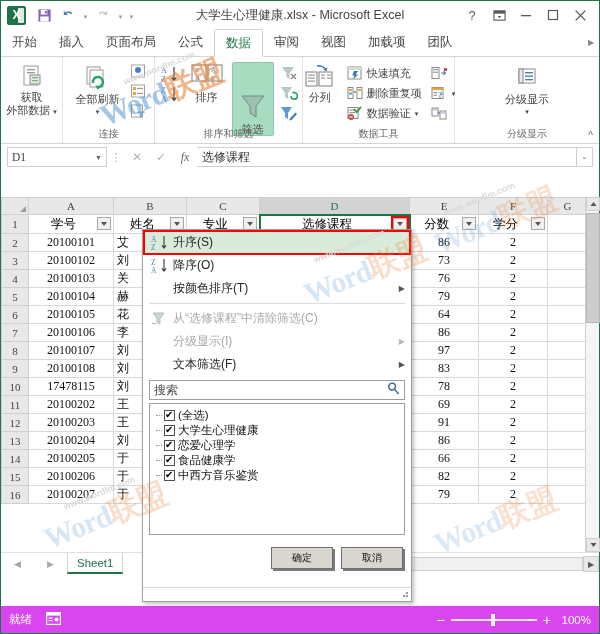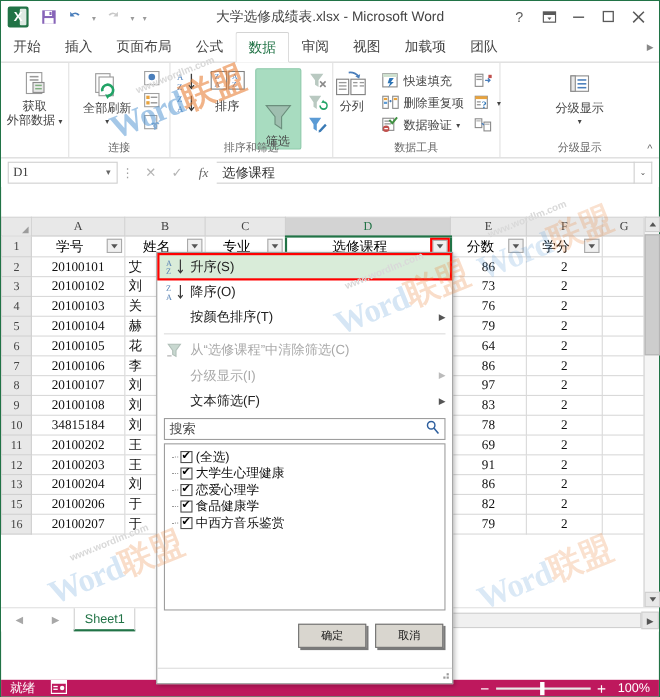--- a/index.html
+++ b/index.html
@@ -89,21 +89,21 @@
   .vsb-thumb{ position:absolute; top:16px; left:0; width:14px; height:110px; background:#cdcdcd; border:1px solid #b5b5b5;}
   .harea { position:absolute; left:0; right:0; bottom:0; height:22px; display:flex; align-items:center; background:#fff; border-top:1px solid #e0e0e0;}
   .navbtns { display:flex; align-items:center; width:66px; justify-content:space-around; color:#a8a8a8; font-size:9px;}
   .sheettab { border:1px solid #d0d0d0; border-bottom:2px solid #217346; border-top:none; background:#fff; height:21px;
      display:flex; align-items:center; padding:0 9px; font-size:11.5px; color:#217346; }
   .hscroll { margin-left:auto; margin-right:16px; width:200px; height:14px; background:#f0f0f0; border:1px solid #d0d0d0;}
   .hsb-rt { position:absolute; right:0; bottom:2px; width:16px; height:16px; background:#e8e8e8; border:1px solid #cfcfcf;
      display:flex; align-items:center; justify-content:center; font-size:8px; color:#555;}
 
   
-  .statusbar { position:absolute; left:0; right:0; bottom:0; height:15px; background:#be185d; color:#fff;
+  .statusbar { position:absolute; left:0; right:0; bottom:0; height:27px; background:#d946ef; color:#fff;
      display:flex; align-items:center; padding:0 8px; font-size:11.5px;}
   .sb-icons { display:flex; align-items:center; gap:7px; margin-left:14px; }
   .zoomwrap { margin-left:auto; display:flex; align-items:center; gap:6px; }
   .zslider { width:86px; height:12px; position:relative; display:flex; align-items:center;}
   .zslider:before{ content:""; position:absolute; left:0; right:0; height:2px; background:#e8e8e8;}
   .zthumb{ position:absolute; left:40px; width:4px; height:12px; background:#fff;}
   .zpct { width:34px; text-align:right; }
   .fdrop-outer { position:absolute; left:141px; top:228px; width:152px; z-index:50; }
 
   .menu { background:#fff; border:1px solid #9e9e9e; padding:1px 0 2px; box-shadow:2px 2px 4px rgba(0,0,0,.25); }
@@ -113,21 +113,21 @@
   .mitem .mi-arrow { margin-left:auto; font-size:8px; color:#555; }
   .mitem.hl { background:#d9ecd9; }
   .mitem.disabled .mi-label { color:#a9a9a9; }
   .msep { height:1px; background:#dcdcdc; margin:3px 6px; }
   .redbox { position:absolute; left:0; right:0; top:0; height:25px; border:2px solid #ff0000; pointer-events:none; }
 
   .searchbox { margin:4px 6px 3px; height:20px; border:1px solid #9e9e9e; background:#fff;
      display:flex; align-items:center; padding:0 4px; font-size:12px; color:#555;}
   .searchbox .sb-ph { color:#4a4a4a; }
   .searchbox .mag { margin-left:auto; }
-  .listbox { margin:0 6px; border:1px solid #9e9e9e; background:#fff; height:152px; padding:4px 2px; overflow:hidden;}
+  .listbox { margin:0 6px; border:1px solid #9e9e9e; background:#fff; height:132px; padding:4px 2px; overflow:hidden;}
   .li { display:flex; align-items:center; height:15px; font-size:11.5px; color:#111; padding-left:12px; position:relative;}
   .li .cb { width:11px; height:11px; border:1px solid #4f4f4f; background:#fff; margin-right:3px; position:relative; flex:0 0 11px;}
   .li .cb:after{ content:"✔"; position:absolute; left:0px; top:-3px; font-size:10px; color:#000; line-height:13px;}
   .li .tree { position:absolute; left:4px; top:7px; width:6px; border-top:1px dotted #999; }
   .dlg-foot { height:52px; display:flex; align-items:flex-start; justify-content:flex-end; gap:8px; padding:12px 8px 0; }
   .dbtn { width:62px; height:22px; background:#d9d6cf; border:1px solid #6f6f6f; box-shadow:2px 2px 0 #7a7a7a;
      font-size:10px; color:#111; display:flex; align-items:center; justify-content:center;}
   .dlg-bottom { height:12px; border-top:1px solid #dcdcdc; position:relative; }
   .grip { position:absolute; right:3px; bottom:2px; width:6px; height:6px; }
   .grip:before{ content:""; position:absolute; right:0; bottom:0; width:2px; height:2px; background:#9a9a9a; box-shadow:-3px 0 0 #9a9a9a, 0 -3px 0 #9a9a9a;}
@@ -164,21 +164,21 @@
       <div class="qcaret">▾</div>
       <div class="qbtn redo">
         <svg width="14" height="14" viewBox="0 0 16 16">
             <path d="M13 7 Q8 1 3 6 L4.4 7.2 Q8 3.2 11.4 7.6 Z" fill="#c9c9c9"></path>
             <path d="M12.8 3 L12.8 8 L8 8 Z" fill="#c9c9c9"></path>
           </svg>
       </div>
       <div class="qcaret">▾</div>
       <div class="qcaret">▾</div>
     </div>
-    <div class="title-text">大学选修成绩表.xlsx - Microsoft Word</div>
+    <div class="title-text">大学生心理健康.xlsx - Microsoft Excel</div>
     <div class="wincontrols">
       <div class="wbtn">?</div>
       <div class="wbtn">
         <svg width="13" height="13" viewBox="0 0 14 14">
             <rect x="1" y="2" width="12" height="10" fill="none" stroke="#5a5a5a" stroke-width="1.2"></rect>
             <rect x="1" y="2" width="12" height="3" fill="#5a5a5a"></rect>
             <path d="M7 10 L5 7.5 L9 7.5 Z" fill="#5a5a5a"></path>
           </svg>
       </div>
       <div class="wbtn">
@@ -604,21 +604,21 @@
             <td class="cell">20100108</td>
             <td class="cell" style="text-align:left;">刘</td>
             <td class="cell"></td>
             <td class="cell"></td>
             <td class="cell">83</td>
             <td class="cell">2</td>
             <td class="cell"></td>
           </tr>
       <tr>
             <td class="rowh">10</td>
-            <td class="cell">34815184</td>
+            <td class="cell">17478115</td>
             <td class="cell" style="text-align:left;">刘</td>
             <td class="cell"></td>
             <td class="cell"></td>
             <td class="cell">78</td>
             <td class="cell">2</td>
             <td class="cell"></td>
           </tr>
       <tr>
             <td class="rowh">11</td>
             <td class="cell">20100202</td>
@@ -639,20 +639,30 @@
             <td class="cell">2</td>
             <td class="cell"></td>
           </tr>
       <tr>
             <td class="rowh">13</td>
             <td class="cell">20100204</td>
             <td class="cell" style="text-align:left;">刘</td>
             <td class="cell"></td>
             <td class="cell"></td>
             <td class="cell">86</td>
+            <td class="cell">2</td>
+            <td class="cell"></td>
+          </tr>
+      <tr>
+            <td class="rowh">14</td>
+            <td class="cell">20100205</td>
+            <td class="cell" style="text-align:left;">于</td>
+            <td class="cell"></td>
+            <td class="cell"></td>
+            <td class="cell">66</td>
             <td class="cell">2</td>
             <td class="cell"></td>
           </tr>
       <tr>
             <td class="rowh">15</td>
             <td class="cell">20100206</td>
             <td class="cell" style="text-align:left;">于</td>
             <td class="cell"></td>
             <td class="cell"></td>
             <td class="cell">82</td>

